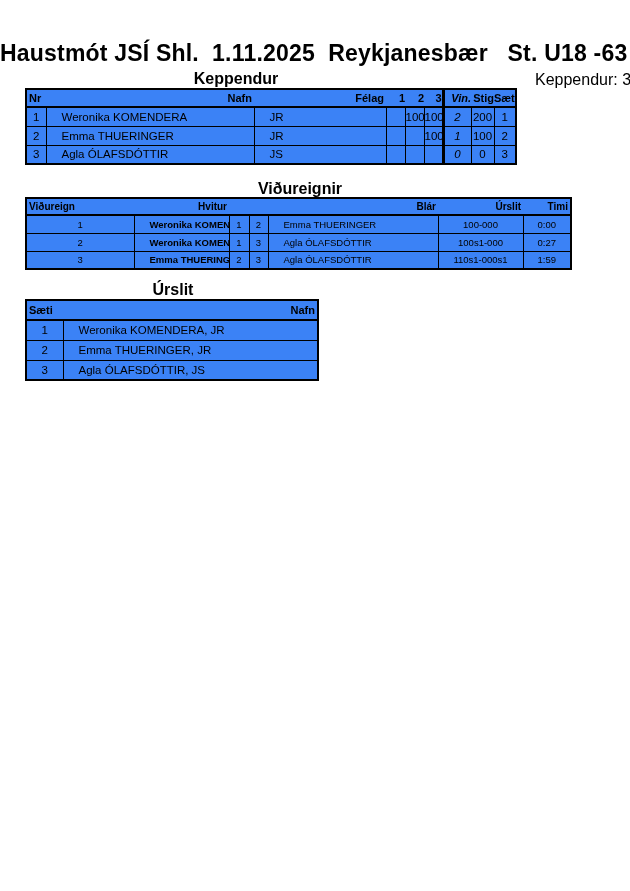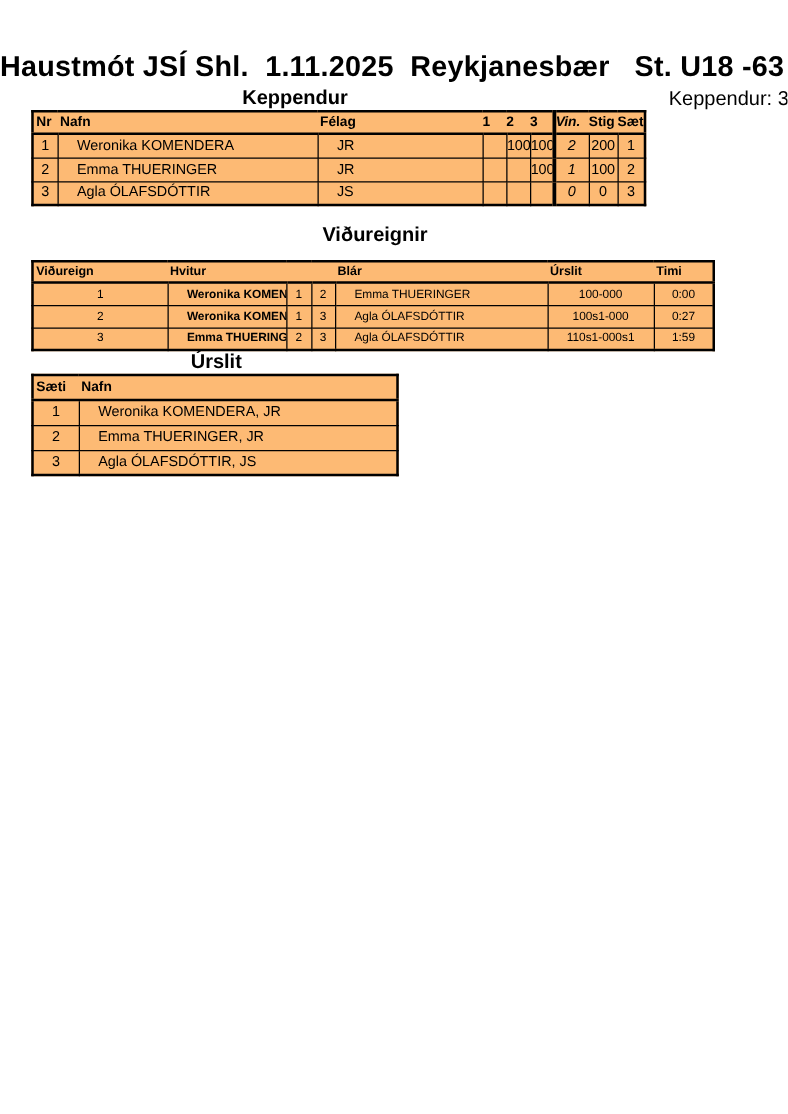--- a/index.html
+++ b/index.html
@@ -15,42 +15,42 @@
     white-space:pre; letter-spacing:0.2px;
   }
   .cap { position:absolute; font-weight:bold; font-size:16px; transform:translateX(-50%); white-space:nowrap; }
   .cap-keppendur  { top:70px;  left:236px; }
   .cap-vidureignir{ top:180px; left:300px; }
   .cap-urslit     { top:281px; left:173px; }
   .count { position:absolute; top:71px; left:535px; font-size:16px; white-space:nowrap; }
 
   table {
     position:absolute; border-collapse:collapse; table-layout:fixed;
-    border:2px solid #000; background:#fdba74;
+    border:2px solid #000; background:#3b82f6;
   }
   th {
     font-weight:bold; border:0; border-bottom:2px solid #000;
     padding:0 2px; white-space:nowrap; overflow:hidden;
-    text-align:left; vertical-align:middle;
+    text-align:right; vertical-align:middle;
   }
   td {
     border:1px solid #000; padding:0 2px; white-space:nowrap; overflow:hidden;
     text-align:center; vertical-align:middle;
   }
   .al { text-align:left; }
   .name { text-align:left; padding-left:15px; }
   .tight { padding:0; }
   .grp { border-left:3px solid #000 !important;font-style:italic; }
   .b { font-weight:bold; }
 
   .t1 { left:25px; top:88px;  width:490px; font-size:11.5px; }
   .t1 th { height:18px; font-size:11px; }
   .t1 td { height:19px; }
 
-  .t2 { left:25px; top:208px; width:545px; font-size:9.5px; }
+  .t2 { left:25px; top:197px; width:545px; font-size:9.5px; }
   .t2 th { height:17px; font-size:10px; }
   .t2 td { height:18px; }
 
   .t3 { left:25px; top:299px; width:292px; font-size:11.5px; }
   .t3 th { height:20px; font-size:11px; }
   .t3 td { height:20px; }
 </style>
 </head>
 <body>
 

